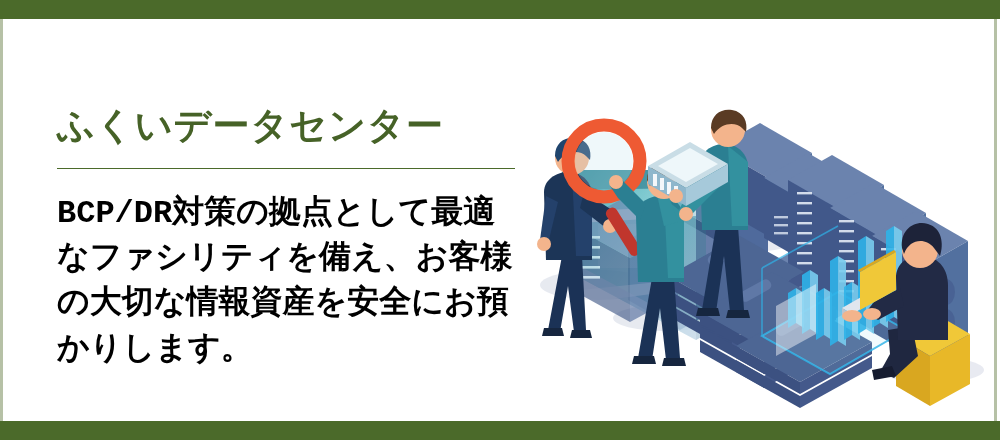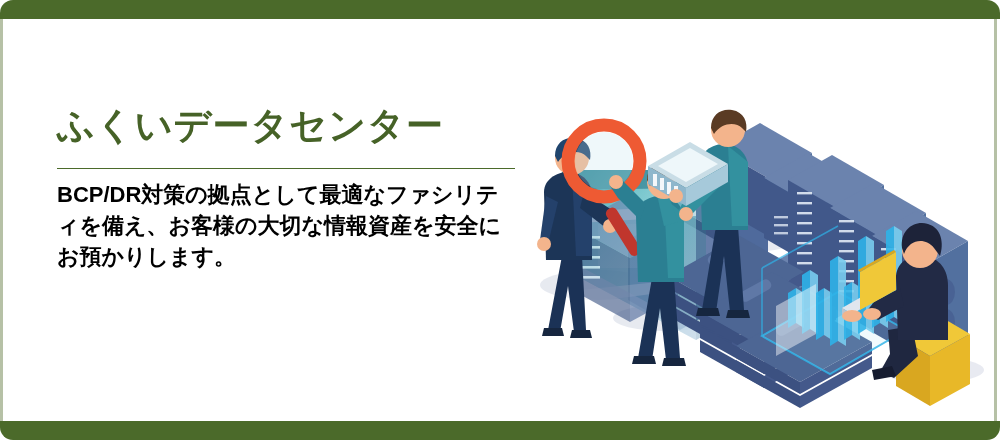--- a/index.html
+++ b/index.html
@@ -7,21 +7,20 @@
     padding: 0;
     background: #ffffff;
   }
   .page {
     position: relative;
     width: 1000px;
     height: 440px;
     overflow: hidden;
     background: #ffffff;
     font-family: "Liberation Sans", "DejaVu Sans", sans-serif;
-    border-radius: 13px;
   }
   .bar-top, .bar-bottom {
     position: absolute;
     left: 0;
     width: 1000px;
     height: 19px;
     background: #4b6a2a;
   }
   .bar-top { top: 0; }
   .bar-bottom { bottom: 0; }
@@ -50,27 +49,28 @@
     margin: 0;
     white-space: nowrap;
   }
   .divider {
     margin-top: 20px;
     width: 458px;
     height: 1px;
     background: #4b6a2a;
   }
   .body-text {
-    margin-top: 10px;
-    font-size: 22px;
+    margin-top: 22px;
+    font-size: 32px;
     font-weight: 700;
     color: #000000;
     line-height: 1.42;
     letter-spacing: 0px;
     width: 462px;
+    font-family: Liberation Mono, monospace;
   }
 
   
   .illus {
     position: absolute;
     left: 500px;
     top: 40px;
     width: 500px;
     height: 380px;
   }

